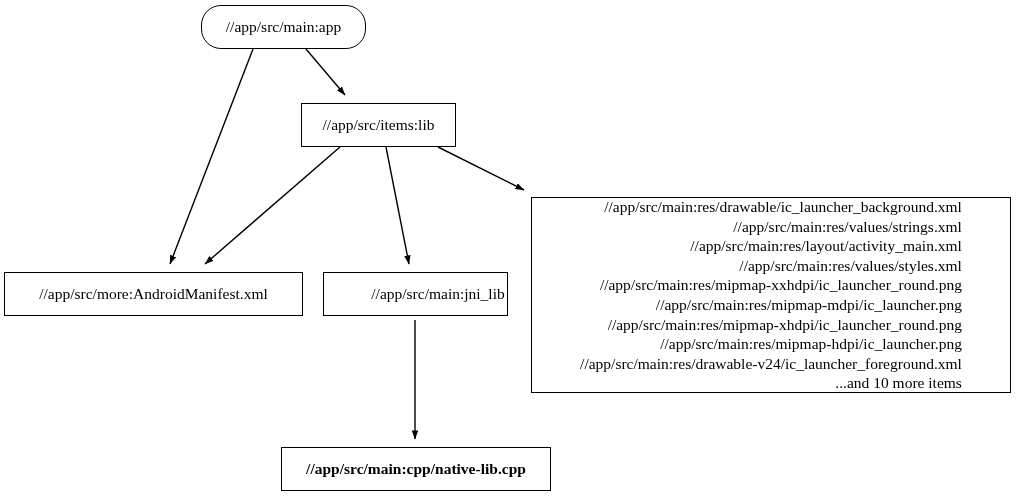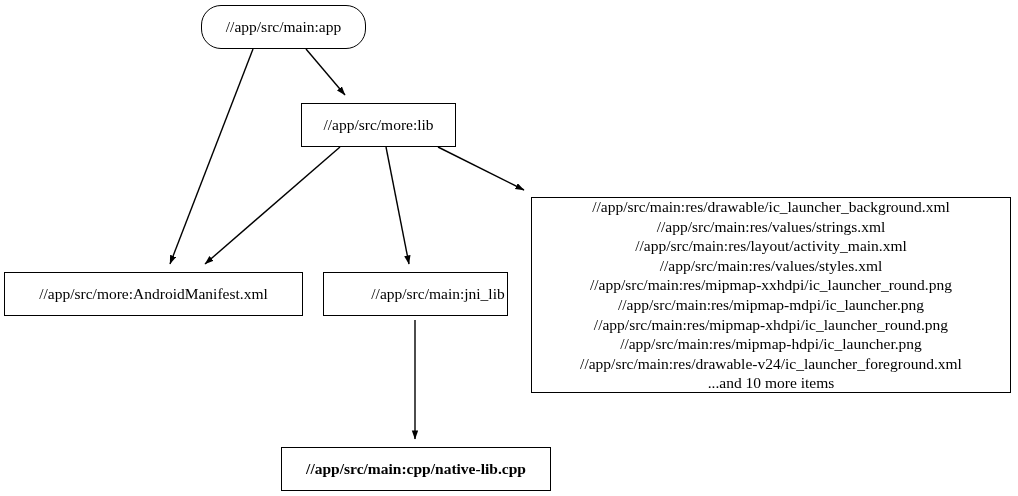--- a/index.html
+++ b/index.html
@@ -37,21 +37,21 @@
   .node-label {
     font-size: 15.5px;
     line-height: 1.0;
     white-space: nowrap;
     letter-spacing: 0px;
   }
   .node-multiline {
     font-size: 15.5px;
     line-height: 19.6px;
     white-space: pre;
-    text-align: center;
+    text-align: right;
   }
 </style>
 </head>
 <body>
 
 <div id="canvas">
 
   <svg id="edge-layer" viewBox="0 0 1018 496" width="1018" height="496">
     <defs>
       <marker id="arrowhead" markerWidth="10" markerHeight="10" refX="8.6" refY="3.2" orient="auto" markerUnits="userSpaceOnUse">
@@ -82,21 +82,21 @@
     <g>
       <line x1="415" y1="320" x2="415" y2="439" stroke="#000000" stroke-width="1.4" marker-end="url(#arrowhead)"></line>
     </g>
   </svg>
 
   <div class="node" style="left:201px; top:5px; width:165px; height:44px;border-radius:20px;">
     <span class="node-label">//app/src/main:app</span>
   </div>
 
   <div class="node" style="left:301px; top:103px; width:155px; height:44px;">
-    <span class="node-label">//app/src/more:lib</span>
+    <span class="node-label">//app/src/items:lib</span>
   </div>
 
   <div class="node" style="left:4px; top:272px; width:299px; height:44px;">
     <span class="node-label">//app/src/more:AndroidManifest.xml</span>
   </div>
 
   <div class="node" style="left:323px; top:272px; width:185px; height:44px;padding-left:45px;">
     <span class="node-label">//app/src/main:jni_lib</span>
   </div>
 

